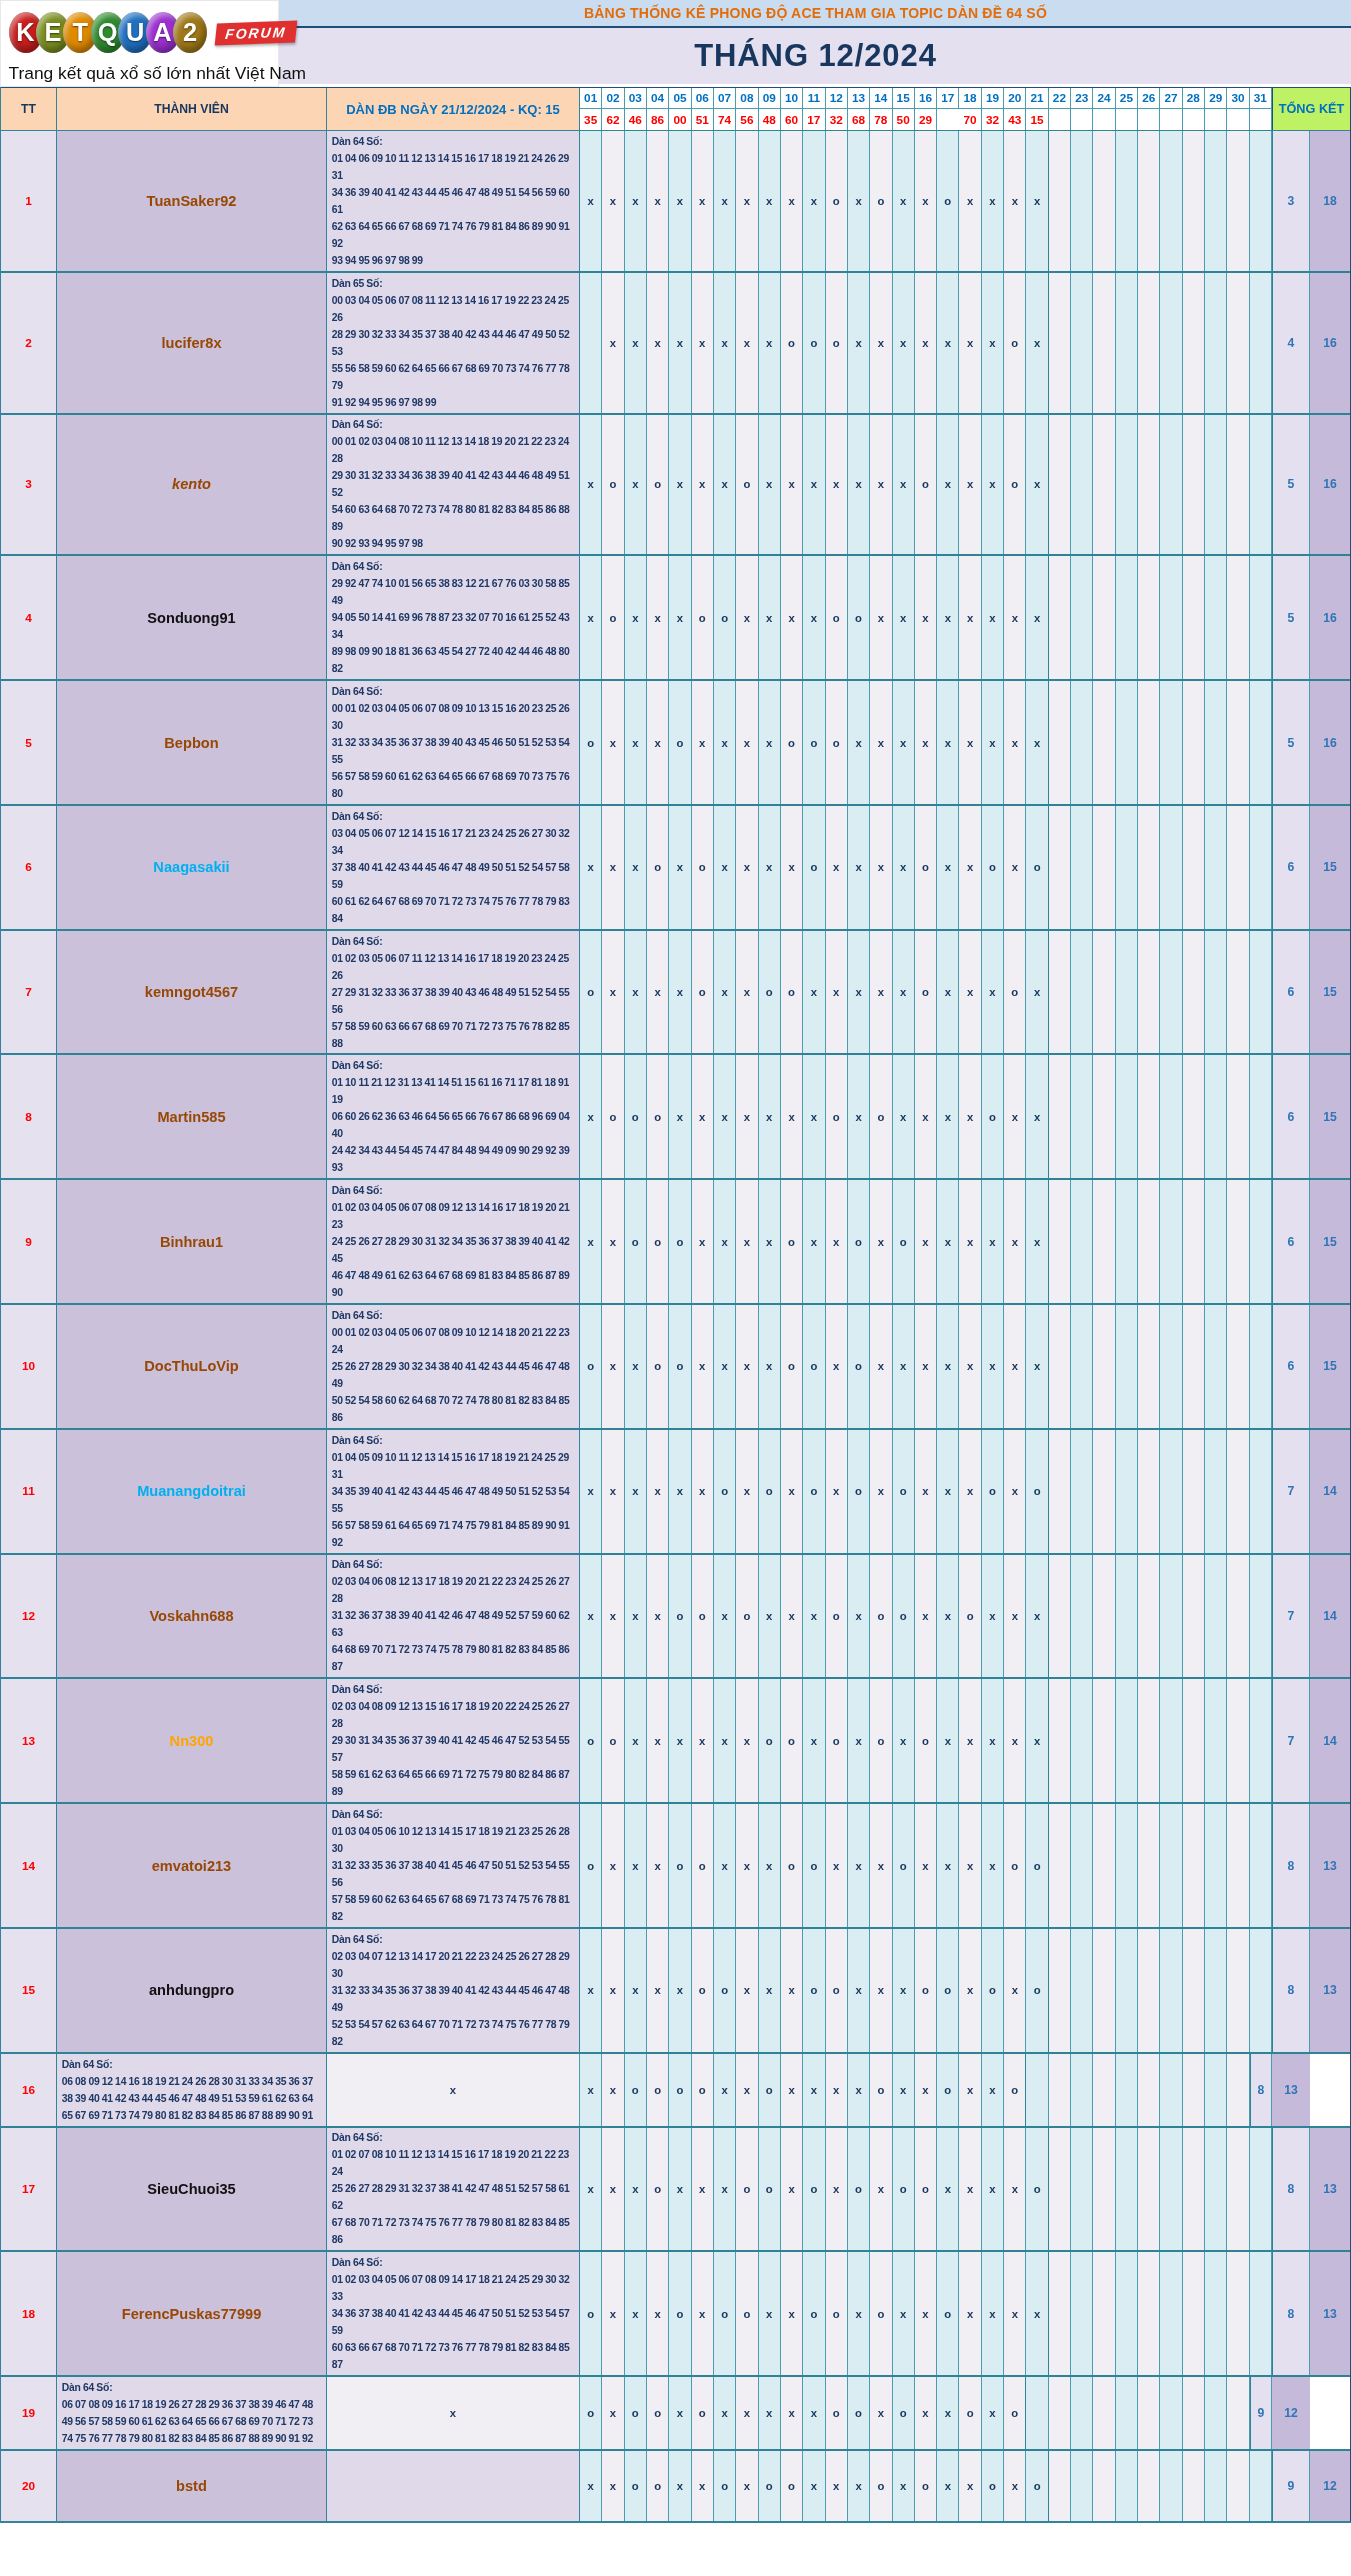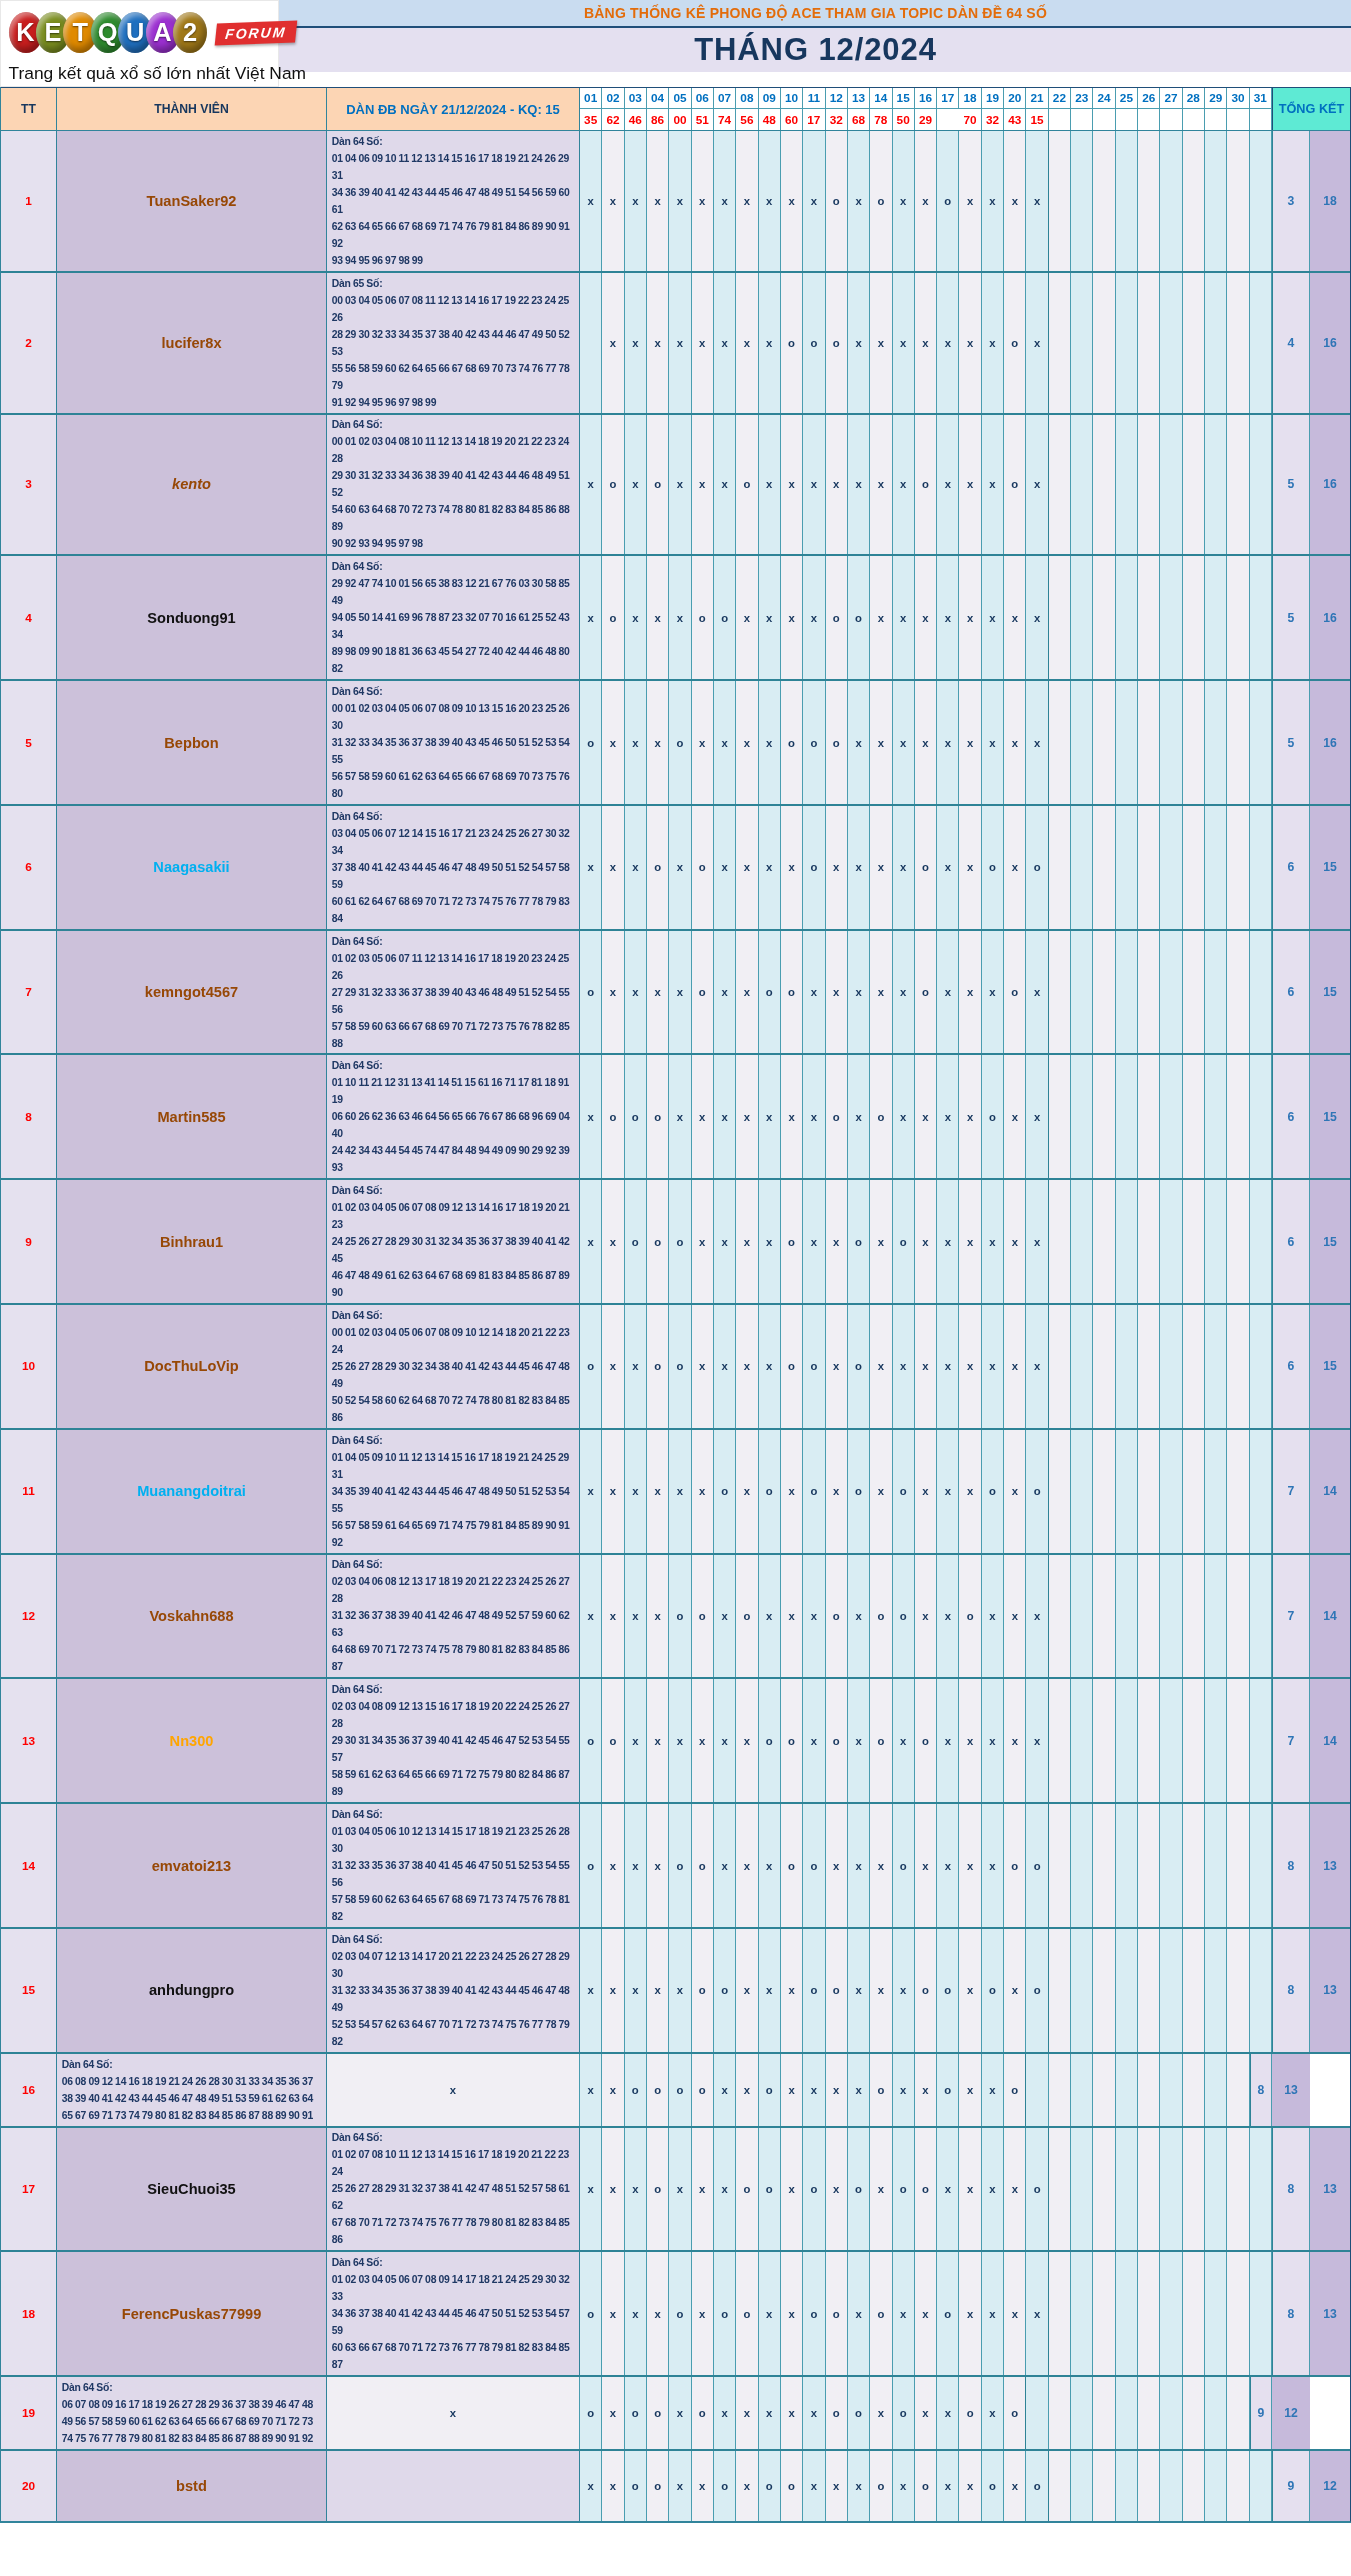--- a/index.html
+++ b/index.html
@@ -18,36 +18,36 @@
   .logo-ball:first-child { margin-left:0; }
   .forum-badge { background:#e02f2f; color:#fff; font-style:italic; font-weight:bold; font-size:14px;
                  padding:2.8px 9.4px; margin-left:9.4px; transform:skewX(-8deg) rotate(-2deg);
                  letter-spacing:1.9px; box-shadow:0.9px 1.9px 2.8px rgba(0,0,0,.3); }
   .tagline { font-size:17.4px; color:#111; margin-top:2.8px; white-space:nowrap; }
 
   .top-right { position:absolute; left:279px; right:0; top:0; }
   .banner { height:28px; background:#c9dcf0; border-bottom:2.8px solid #1f4e79;
             display:flex; align-items:center; justify-content:center;
             color:#e36c0a; font-weight:bold; font-size:14px; letter-spacing:0.2px; }
-  .month { height:44px; background:#e4e0f0; display:flex; align-items:center; justify-content:center;
+  .month { height:56px; background:#e4e0f0; display:flex; align-items:center; justify-content:center;
            color:#17375e; font-weight:bold; font-size:31px; letter-spacing:0.9px; }
 
   
   .table { width:1352px; border-left:1.9px solid #31849b; border-right:2.8px solid #1f4e79;
            border-bottom:2.8px solid #31849b; }
   .grid { display:grid; grid-template-columns:56px 270px 253px repeat(31, 1fr) 38px 40px; width:100%; }
 
   
   .hdr { grid-template-rows:21px 21px; border-top:1.9px solid #1f4e79; border-bottom:1.9px solid #31849b; }
   .hcell { display:flex; align-items:center; justify-content:center; font-weight:bold; }
   .h-span2 { grid-row:1/3; background:#fcd5b4; color:#17375e; font-size:12.2px; border-right:1.9px solid #31849b; }
   .h-dan { color:#0070c0; font-size:13px; }
   .h-day { background:#ffffff; color:#0070c0; font-size:11.8px; border-right:0.9px solid #4a9db0; border-bottom:0.9px solid #4a9db0; }
   .h-res { background:#ffffff; color:#fe0000; font-size:11.8px; border-right:0.9px solid #4a9db0; }
-  .h-tk  { grid-row:1/3; grid-column:35/37; background:#5eead4; color:#0070c0; font-size:12.7px;
+  .h-tk  { grid-row:1/3; grid-column:35/37; background:#bef264; color:#0070c0; font-size:12.7px;
            border-left:1.9px solid #1f4e79; }
 
   
   .row { border-top:2.8px solid #2e8396; min-height:72px; }
   .row:first-of-type { border-top:0; }
   .cell { display:flex; align-items:center; justify-content:center; }
   .tt-cell { background:#e5e1ef; color:#fe0000; font-weight:bold; font-size:11.8px; border-right:1.9px solid #31849b; }
   .member-cell { background:#ccc1da; font-weight:bold; font-size:14.6px; border-right:1.9px solid #31849b;
                  text-align:center; padding:0 3.8px; }
   .num-cell { background:#dfd9ea; color:#1f3864; font-weight:bold; font-size:10.4px; line-height:17px;

